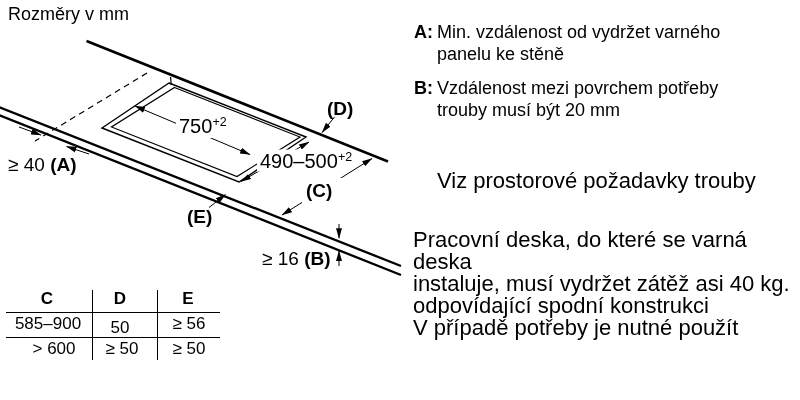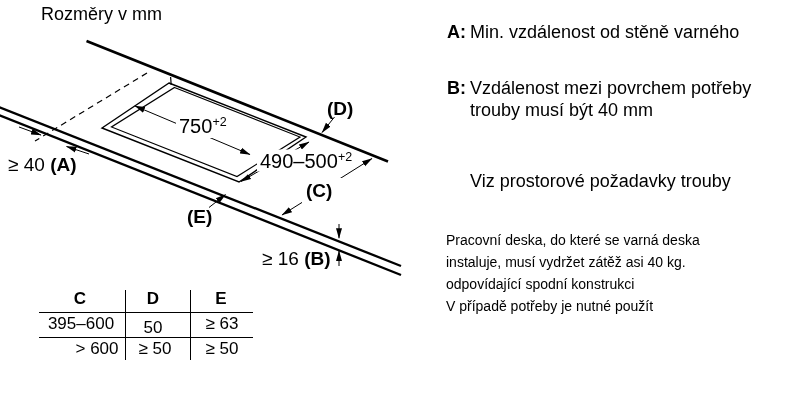--- a/index.html
+++ b/index.html
@@ -2,28 +2,28 @@
 <html><head>
 <meta charset="utf-8">
 <style>
   html,body{margin:0;padding:0;}
   body{
     width:800px;height:400px;position:relative;overflow:hidden;
     background:#ffffff;color:#000;
     font-family:"Liberation Sans", sans-serif;
     -webkit-font-smoothing:antialiased;
   }
-  .abs{position:absolute;margin-left:33px;}
+  .abs{position:absolute;}
   #page-title{left:8px;top:2px;font-size:18px;line-height:24px;}
   svg{position:absolute;left:0;top:0;}
   svg text{font-family:"Liberation Sans", sans-serif;fill:#000;}
   .legend-row{display:flex;left:414px;font-size:18px;line-height:22px;}
   .legend-key{font-weight:bold;width:23px;flex:0 0 23px;}
-  .note{left:437px;font-size:18px;line-height:22px;}
-  .para{left:413px;font-size:14px;line-height:22px;}
+  .note{left:437px;font-size:22px;line-height:22px;}
+  .para{left:413px;font-size:22px;line-height:22px;}
   .tbl-cell{font-size:17px;line-height:20px;transform:translateX(-50%);white-space:nowrap;}
   .tbl-head{font-weight:bold;}
   .rule{background:#000;}
 </style>
 </head>
 <body>
 
 <div class="abs" id="page-title">Rozměry v mm</div>
 
 <svg width="410" height="400" viewBox="0 0 410 400">
@@ -69,46 +69,47 @@
   <line x1="89" y1="154" x2="66.5" y2="146.5" stroke="#000" stroke-width="1" marker-end="url(#arw)"></line>
 </svg>
 
 <div>
   <div class="abs tbl-cell tbl-head" style="left:47px;top:289px;">C</div>
   <div class="abs tbl-cell tbl-head" style="left:120px;top:289px;">D</div>
   <div class="abs tbl-cell tbl-head" style="left:188px;top:289px;">E</div>
 
   <div class="abs rule" style="left:6px;top:311.5px;width:214px;height:1.4px;"></div>
 
-  <div class="abs tbl-cell" style="left:48px;top:313.5px;">395–600</div>
+  <div class="abs tbl-cell" style="left:48px;top:313.5px;">585–900</div>
   <div class="abs tbl-cell" style="left:120px;top:318px;text-align:right;">50</div>
-  <div class="abs tbl-cell" style="left:189px;top:313.5px;">≥ 63</div>
+  <div class="abs tbl-cell" style="left:189px;top:313.5px;">≥ 56</div>
 
   <div class="abs rule" style="left:6px;top:336.8px;width:214px;height:1.4px;"></div>
 
-  <div class="abs tbl-cell" style="left:64px;top:338.5px;text-align:right;">&gt; 600</div>
+  <div class="abs tbl-cell" style="left:54px;top:338.5px;text-align:right;">&gt; 600</div>
   <div class="abs tbl-cell" style="left:122px;top:338.5px;">≥ 50</div>
   <div class="abs tbl-cell" style="left:189px;top:338.5px;">≥ 50</div>
 
   <div class="abs rule" style="left:91.5px;top:290px;width:1.4px;height:70px;"></div>
   <div class="abs rule" style="left:156.5px;top:290px;width:1.4px;height:70px;"></div>
 </div>
 
 <div class="abs legend-row" style="top:21px;">
   <div class="legend-key">A:</div>
   <div>
-    <div>Min. vzdálenost od stěně varného</div>
+    <div>Min. vzdálenost od vydržet varného</div>
+    <div>panelu ke stěně</div>
   </div>
 </div>
 
 <div class="abs legend-row" style="top:77px;">
   <div class="legend-key">B:</div>
   <div>
     <div>Vzdálenost mezi povrchem potřeby</div>
-    <div>trouby musí být 40 mm</div>
+    <div>trouby musí být 20 mm</div>
   </div>
 </div>
 
 <div class="abs note" style="top:170px;">Viz prostorové požadavky trouby</div>
 
 <div class="abs para" style="top:229px;">
   <div>Pracovní deska, do které se varná deska</div>
   <div>instaluje, musí vydržet zátěž asi 40 kg.</div>
   <div>odpovídající spodní konstrukci</div>
   <div>V případě potřeby je nutné použít</div>

